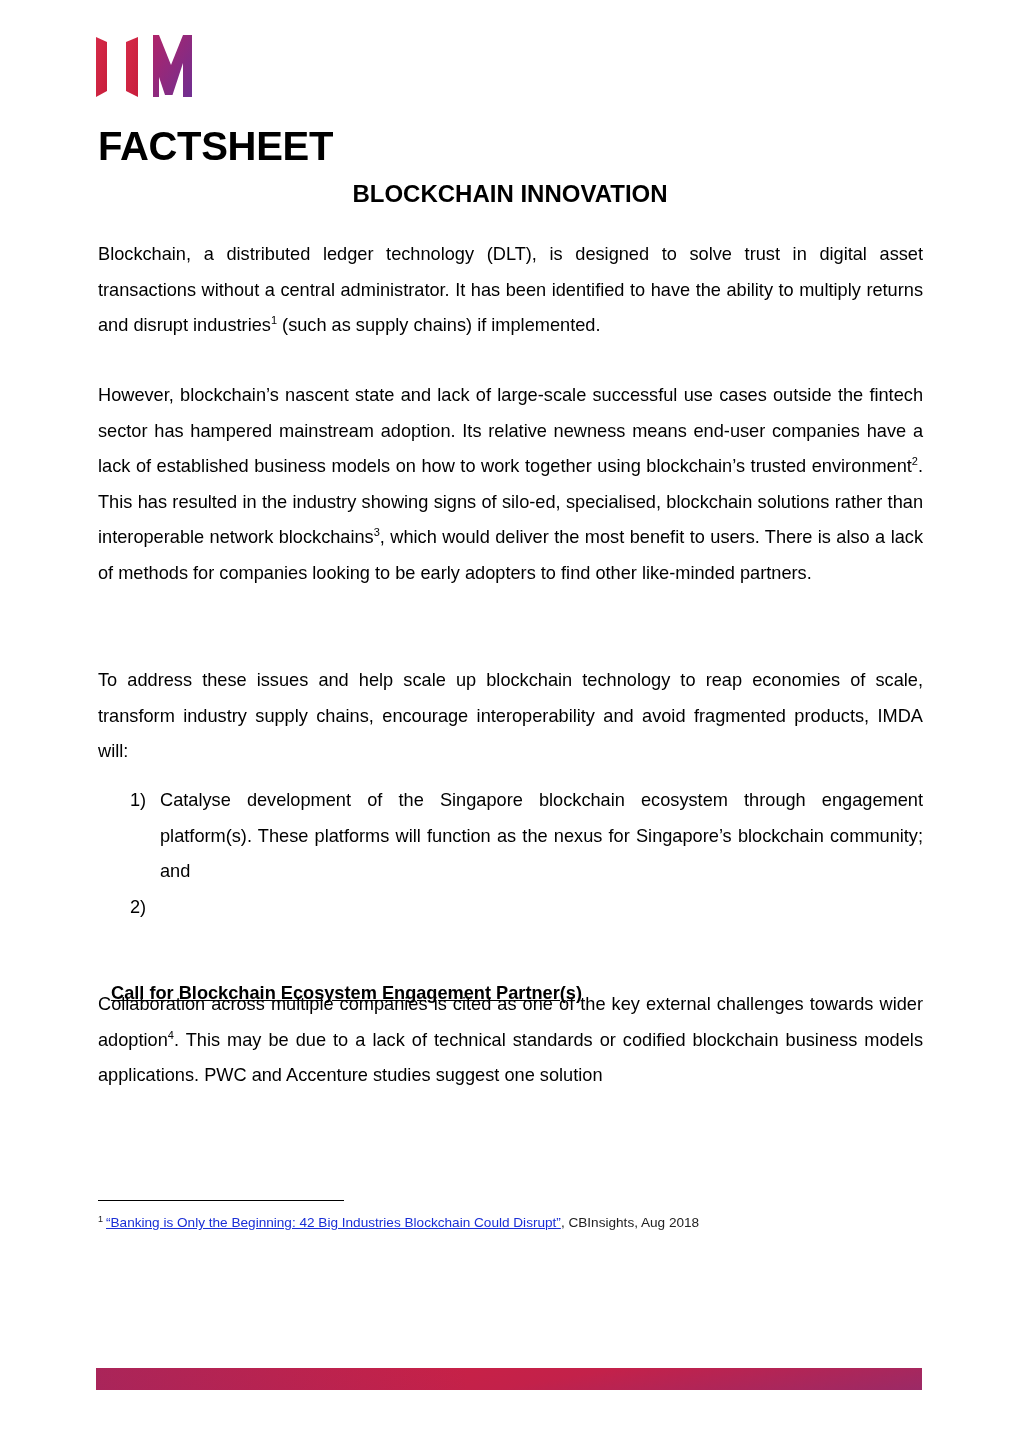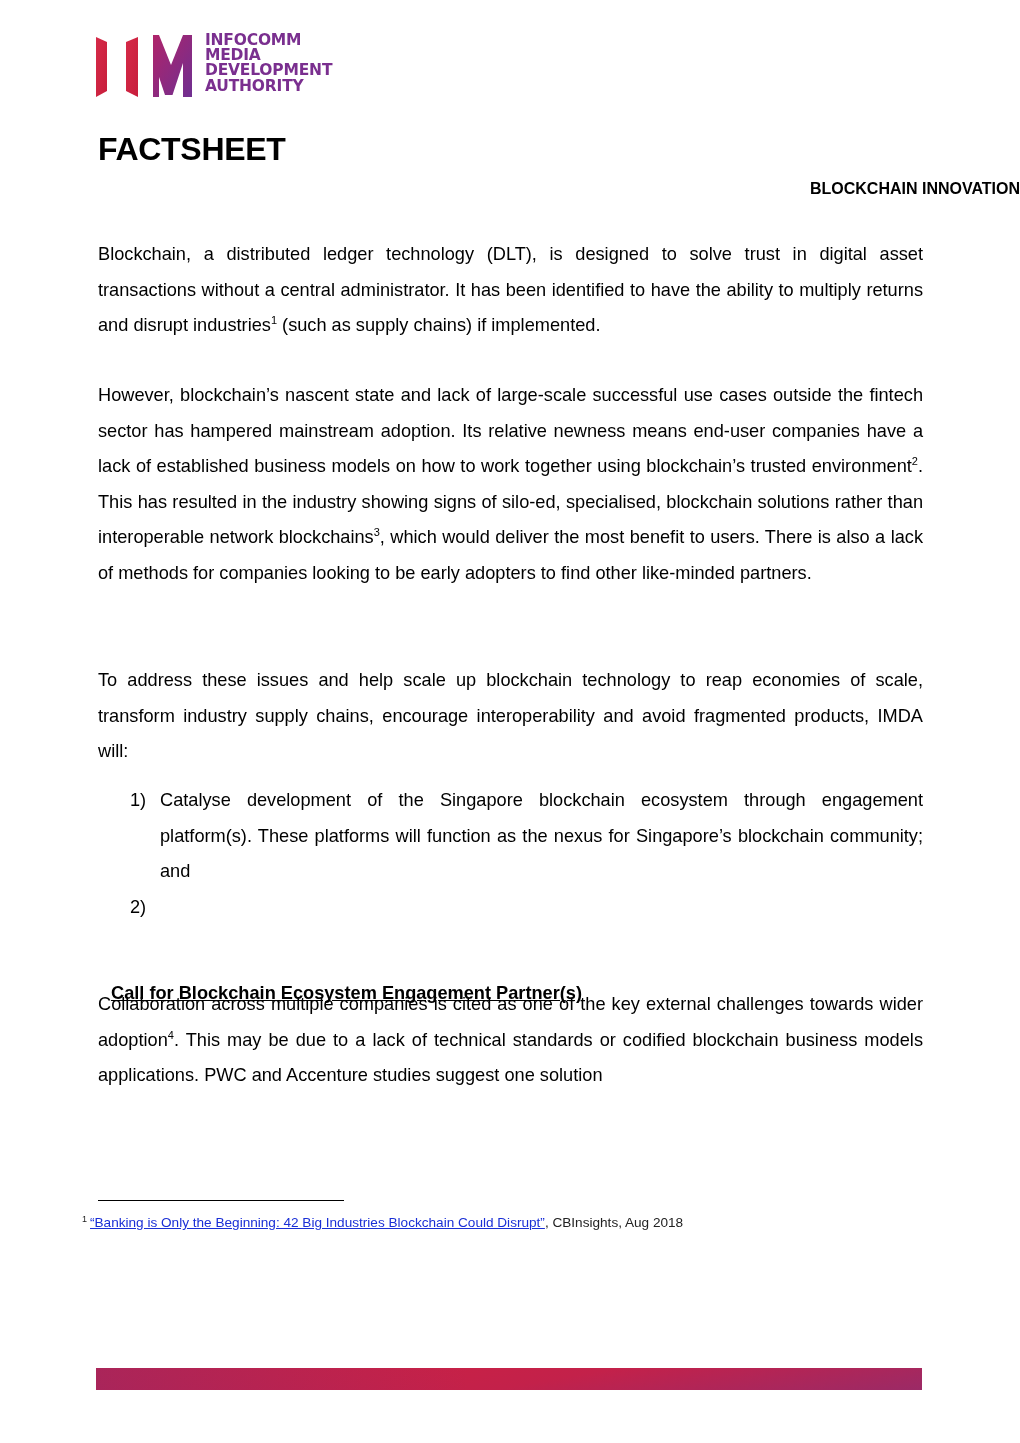--- a/index.html
+++ b/index.html
@@ -3,35 +3,35 @@
 <meta charset="utf-8">
 <style>
   html, body { margin: 0; padding: 0; background: #ffffff; }
   body { width: 1020px; height: 1443px; position: relative; overflow: hidden; font-family: "Liberation Sans", sans-serif; color: #000; }
 
   .logo { position: absolute; left: 95px; top: 33px; width: 250px; height: 66px; }
   .logo svg { position: absolute; left: 0; top: 0; }
   .logo-text { position: absolute; left: 110px; top: 0px; font-family: "DejaVu Sans", sans-serif; font-weight: bold; font-size: 15.5px; line-height: 15.2px; color: #7a2f8f; letter-spacing: -0.2px; }
   .logo-text div { white-space: nowrap; }
 
-  .title { position: absolute; left: 98px; top: 124px; font-size: 32px; font-weight: bold; letter-spacing: -0.3px; margin-top: 7px; }
-  .subtitle { position: absolute; left: 0; right: 0; top: 180px; text-align: right; font-size: 16px; font-weight: bold; padding-left: 0px; }
+  .title { position: absolute; left: 98px; top: 124px; font-size: 40px; font-weight: bold; letter-spacing: -0.3px; }
+  .subtitle { position: absolute; left: 0; right: 0; top: 180px; text-align: center; font-size: 24px; font-weight: bold; padding-left: 0px; }
   .subtitle span { position: relative; left: 0px; }
 
   .para { position: absolute; left: 98px; width: 825px; font-size: 18.2px; line-height: 35.6px; text-align: justify; }
   .para sup { font-size: 11px; line-height: 0; vertical-align: 7px; }
 
   .list { position: absolute; left: 98px; width: 825px; font-size: 18.2px; line-height: 35.6px; }
   .list-item { position: relative; padding-left: 62px; text-align: justify; }
   .list-num { position: absolute; left: 32px; top: 0; }
 
   .section-heading { position: absolute; left: 111px; top: 978px; font-size: 18.2px; font-weight: bold; text-decoration: underline; line-height: 30px; }
 
   .fn-rule { position: absolute; left: 98px; top: 1200px; width: 246px; height: 1px; background: #000; }
-  .footnotes { position: absolute; left: 82px; top: 1212px; font-family: "Liberation Sans", sans-serif; font-size: 13.6px; line-height: 21px; color: #222; }
+  .footnotes { position: absolute; left: 98px; top: 1212px; font-family: "Liberation Sans", sans-serif; font-size: 13.6px; line-height: 21px; color: #222; }
   .fn { white-space: nowrap; }
   .fn-num { font-size: 9px; vertical-align: 5px; line-height: 0; margin-right: 3px; }
   .fn a { color: #1a2fd6; text-decoration: underline; }
 
   .footer-bar { position: absolute; left: 96px; top: 1368px; width: 826px; height: 22px; background: linear-gradient(170deg, #cf2140 0%, #c3214a 55%, #9b2a66 100%); }
   .footer-bar::after { content: ""; position: absolute; inset: 0; background: linear-gradient(90deg, rgba(140,40,110,0.55) 0%, rgba(207,33,64,0) 45%); }
 </style>
 </head>
 <body>
 
@@ -45,26 +45,20 @@
       <linearGradient id="lgPurple" x1="0" y1="0" x2="1" y2="1">
         <stop offset="0" stop-color="#b0246a"></stop>
         <stop offset="1" stop-color="#6f2f91"></stop>
       </linearGradient>
     </defs>
     <polygon points="1,4 12,9 12,58 1,64" fill="url(#lgRed)"></polygon>
     <polygon points="31,9 43,4 43,64 31,58" fill="url(#lgRed)"></polygon>
     <polygon points="58,2 97,2 97,64 88,64 88,30 77.5,62 70,62 64,44 64,64 58,64" fill="url(#lgPurple)"></polygon>
     <polygon points="64,2 88,2 76,32" fill="#ffffff"></polygon>
   </svg>
-  <div class="logo-text">
-    <div>INFOCOMM</div>
-    <div>MEDIA</div>
-    <div>DEVELOPMENT</div>
-    <div>AUTHORITY</div>
-  </div>
 </div>
 
 <div class="title">FACTSHEET</div>
 <div class="subtitle"><span>BLOCKCHAIN INNOVATION</span></div>
 
 <div class="para" style="top: 237px;"><span>Blockchain, a distributed ledger technology (DLT), is designed to solve trust in digital asset transactions without a central administrator. It has been identified to have the ability to multiply returns and disrupt industries</span><sup>1</sup><span> (such as supply chains) if implemented.</span></div>
 
 <div class="para" style="top: 378px;"><span>However, blockchain’s nascent state and lack of large-scale successful use cases outside the fintech sector has hampered mainstream adoption. Its relative newness means end-user companies have a lack of established business models on how to work together using blockchain’s trusted environment</span><sup>2</sup><span>. This has resulted in the industry showing signs of silo-ed, specialised, blockchain solutions rather than interoperable network blockchains</span><sup>3</sup><span>, which would deliver the most benefit to users. There is also a lack of methods for companies looking to be early adopters to find other like-minded partners.</span></div>
 
 <div class="para" style="top: 663px;">To address these issues and help scale up blockchain technology to reap economies of scale, transform industry supply chains, encourage interoperability and avoid fragmented products, IMDA will:</div>

